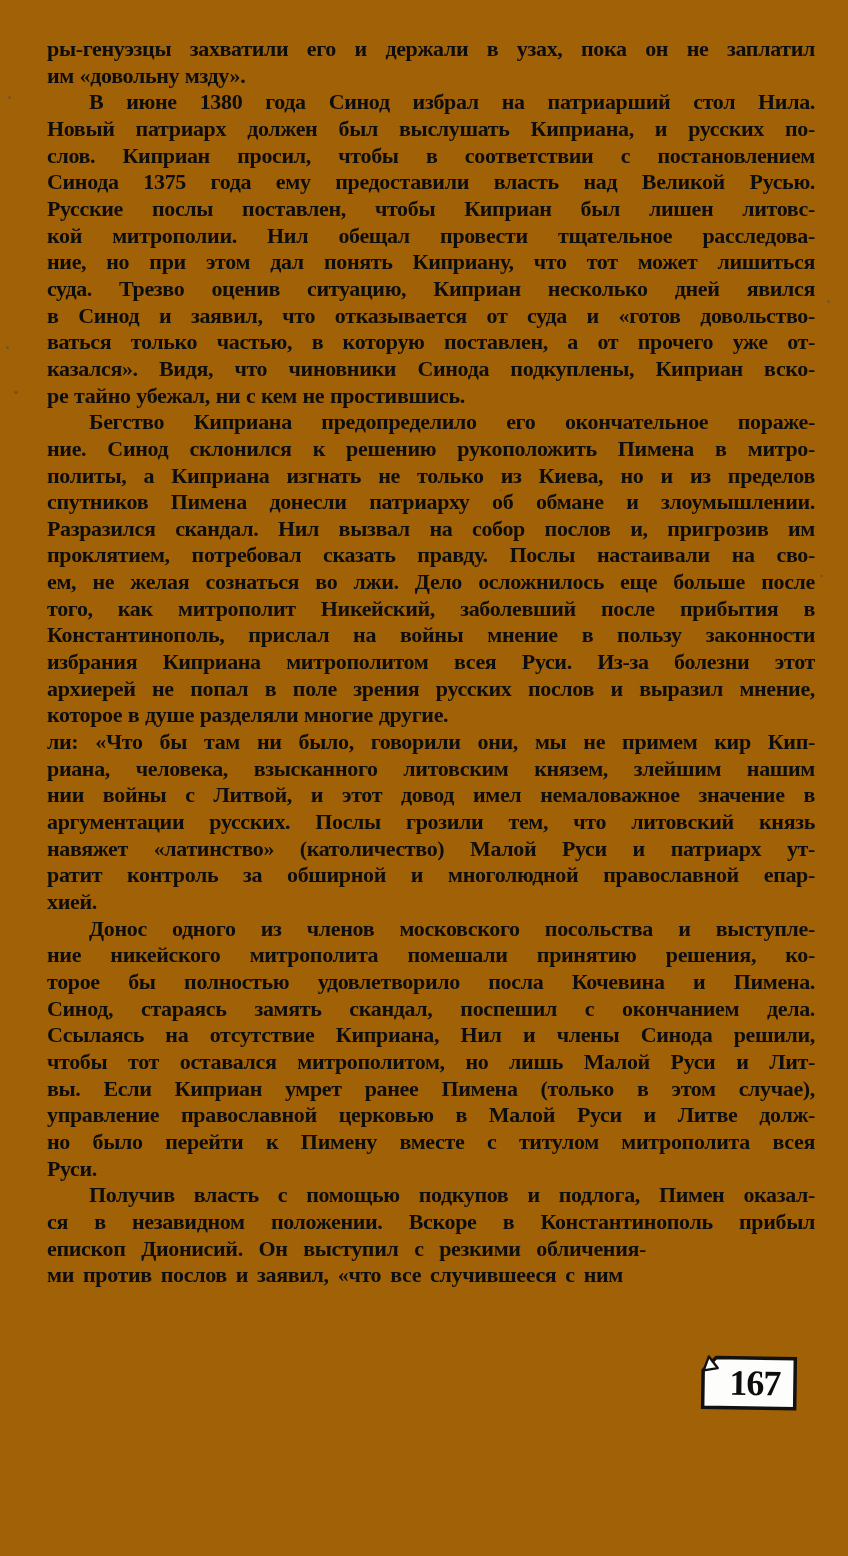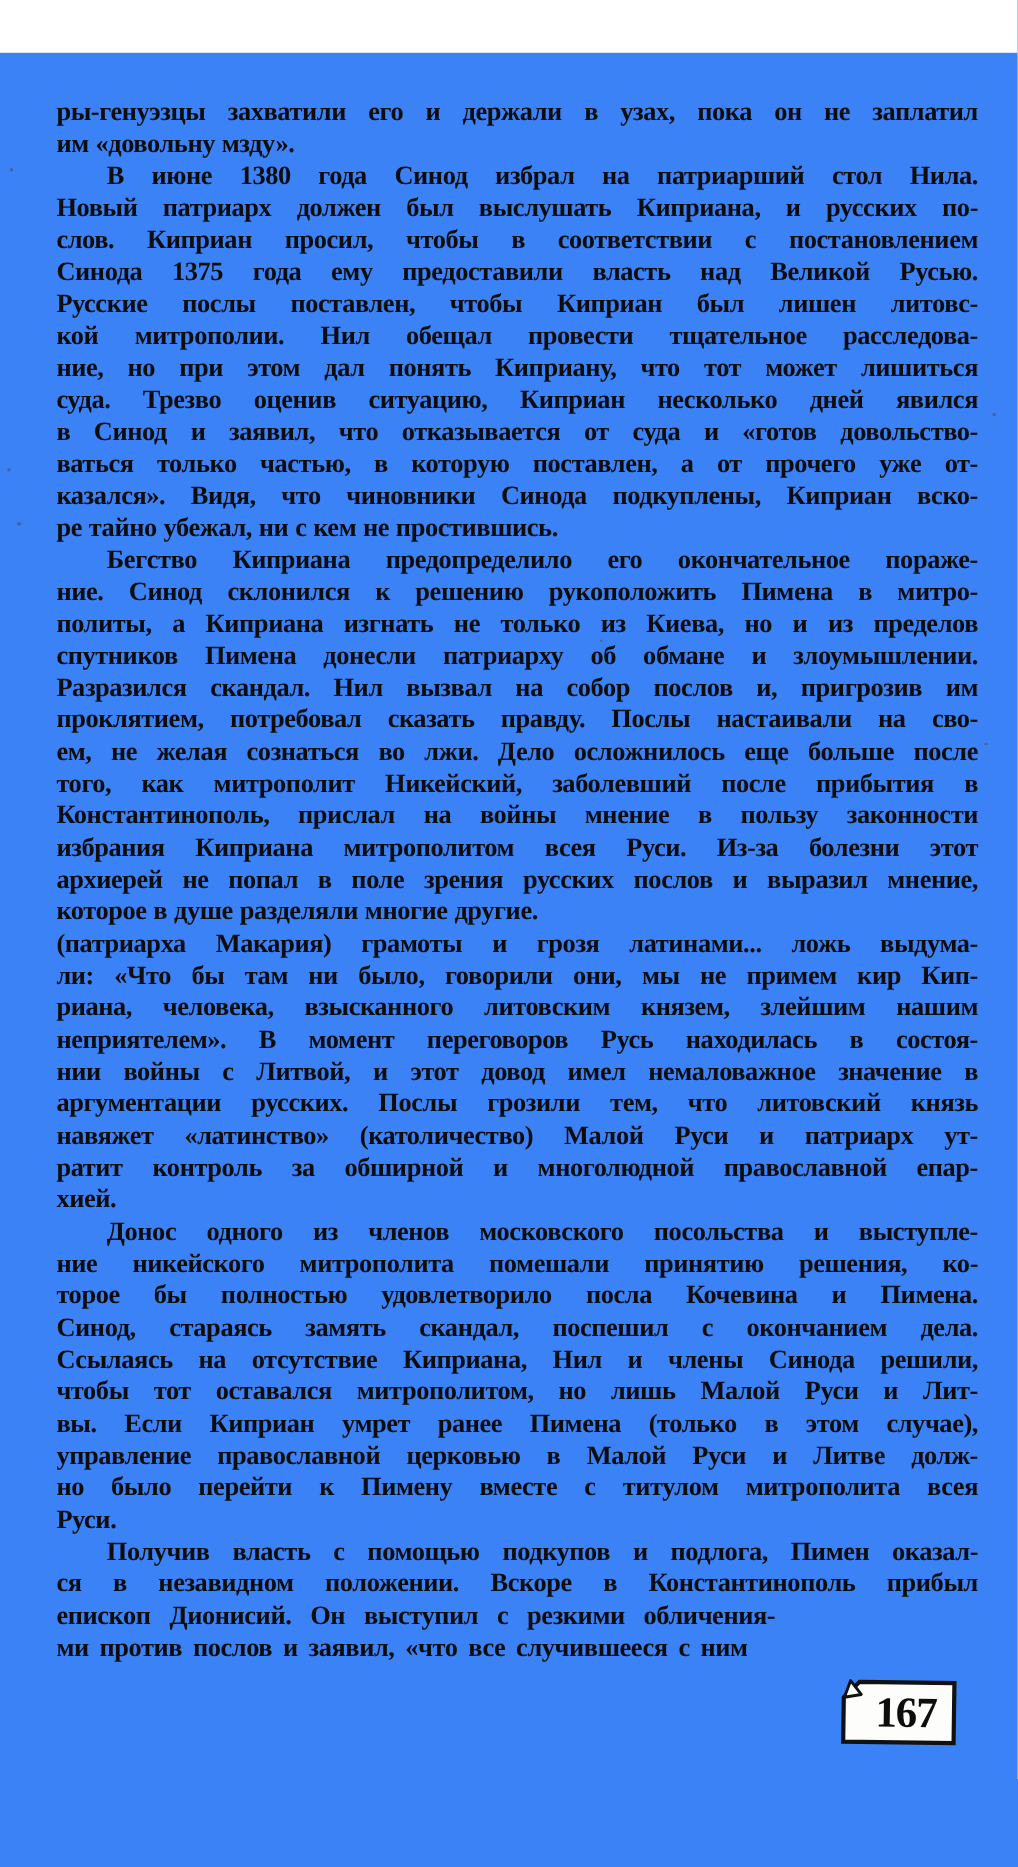--- a/index.html
+++ b/index.html
@@ -5,22 +5,21 @@
   html,body{margin:0;padding:0;}
   body{
     width:848px;height:1556px;
     background:#ffffff;
     position:relative;
     font-family:"Liberation Serif", serif;
     overflow:hidden;
   }
   .sheet{
     position:absolute;inset:0;
-    background:#3b82f6;
-    margin-top:44px;
+    background:#a16207;
   }
   #textblock{
     position:absolute;
     left:47px;top:36px;width:768px;
   }
   .line{
     font-weight:bold;
     font-size:22px;
     line-height:26.67px;
     height:26.67px;
@@ -90,24 +89,22 @@
       <div class="line">политы, а Киприана изгнать не только из Киева, но и из пределов</div>
       <div class="line">спутников Пимена донесли патриарху об обмане и злоумышлении.</div>
       <div class="line">Разразился скандал. Нил вызвал на собор послов и, пригрозив им</div>
       <div class="line">проклятием, потребовал сказать правду. Послы настаивали на сво-</div>
       <div class="line">ем, не желая сознаться во лжи. Дело осложнилось еще больше после</div>
       <div class="line">того, как митрополит Никейский, заболевший после прибытия в</div>
       <div class="line">Константинополь, прислал на войны мнение в пользу законности</div>
       <div class="line">избрания Киприана митрополитом всея Руси. Из-за болезни этот</div>
       <div class="line">архиерей не попал в поле зрения русских послов и выразил мнение,</div>
       <div class="line end">которое в душе разделяли многие другие.</div>
-      <div class="line">(патриарха Макария) грамоты и грозя латинами... ложь выдума-</div>
       <div class="line">ли: «Что бы там ни было, говорили они, мы не примем кир Кип-</div>
       <div class="line">риана, человека, взысканного литовским князем, злейшим нашим</div>
-      <div class="line">неприятелем». В момент переговоров Русь находилась в состоя-</div>
       <div class="line">нии войны с Литвой, и этот довод имел немаловажное значение в</div>
       <div class="line">аргументации русских. Послы грозили тем, что литовский князь</div>
       <div class="line">навяжет «латинство» (католичество) Малой Руси и патриарх ут-</div>
       <div class="line">ратит контроль за обширной и многолюдной православной епар-</div>
       <div class="line end">хией.</div>
       <div class="line indent">Донос одного из членов московского посольства и выступле-</div>
       <div class="line">ние никейского митрополита помешали принятию решения, ко-</div>
       <div class="line">торое бы полностью удовлетворило посла Кочевина и Пимена.</div>
       <div class="line">Синод, стараясь замять скандал, поспешил с окончанием дела.</div>
       <div class="line">Ссылаясь на отсутствие Киприана, Нил и члены Синода решили,</div>

